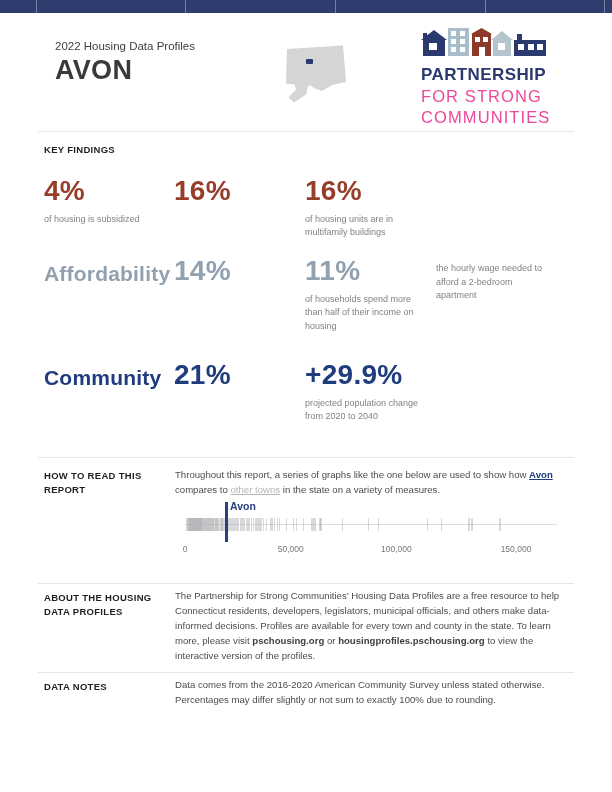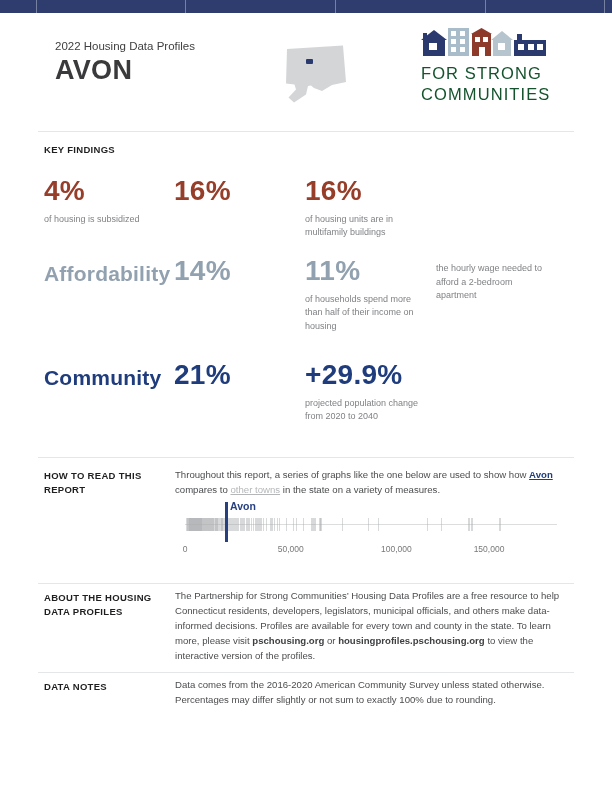--- a/index.html
+++ b/index.html
@@ -8,21 +8,21 @@
     font-family:"Liberation Sans", sans-serif;color:#232323;overflow:hidden;
   }
   .topbar{position:absolute;left:0;top:0;width:612px;height:13px;background:#2e3c6e;}
   .topbar .seg-divider{position:absolute;top:0;width:1px;height:13px;background:rgba(255,255,255,0.35);}
   .header-title{position:absolute;left:55px;top:40px;}
   .header-title .small{font-size:11.5px;color:#404042;}
   .header-title .town{font-size:27px;font-weight:700;color:#3a3a3c;margin-top:3px;letter-spacing:0.3px;}
   .ct-map{position:absolute;left:281px;top:44px;}
   .logo{position:absolute;left:421px;top:26px;width:128px;}
   .logo .l1{font-size:17px;font-weight:700;color:#2b3a6e;letter-spacing:0.4px;margin-top:3px;}
-  .logo .l2,.logo .l3{font-size:16.5px;font-weight:400;color:#14532d;letter-spacing:1.1px;margin-top:2px;}
+  .logo .l2,.logo .l3{font-size:16.5px;font-weight:400;color:#ec4899;letter-spacing:1.1px;margin-top:2px;}
   .rule{position:absolute;left:38px;width:536px;height:1px;background:#e5e6e7;}
   .sec-head{position:absolute;left:44px;font-size:9.5px;font-weight:700;color:#1f1f21;letter-spacing:0.3px;line-height:1.45;width:122px;}
   .kf-row{position:absolute;left:44px;width:531px;display:grid;grid-template-columns:130px 131px 131px 139px;}
   .kf-label{font-size:21px;font-weight:700;margin-top:6px;letter-spacing:0.2px;}
   .stat .val{font-size:28px;font-weight:700;letter-spacing:0.3px;line-height:1.1;}
   .stat .desc{font-size:9px;color:#808285;line-height:1.5;margin-top:6px;width:114px;}
   .para{position:absolute;left:175px;width:402px;font-size:9.6px;color:#4c4d4f;line-height:1.56;}
   .para b{color:#3f4042;}
   .avon-link{color:#1f3c7d;font-weight:700;text-decoration:underline;cursor:pointer;}
   .other-link{color:#b4b6b8;text-decoration:underline;cursor:pointer;}
@@ -74,20 +74,21 @@
     <rect x="58" y="21" width="6" height="9" fill="#ffffff"></rect>
     <polygon points="70,14 81,5 92,14" fill="#b6c4ce"></polygon>
     <rect x="72" y="14" width="18" height="16" fill="#b6c4ce"></rect>
     <rect x="77" y="17" width="7" height="7" fill="#ffffff"></rect>
     <rect x="96" y="8" width="5" height="6" fill="#2b3a6e"></rect>
     <rect x="93" y="14" width="32" height="16" fill="#2b3a6e"></rect>
     <rect x="97" y="18" width="6" height="6" fill="#ffffff"></rect>
       <rect x="107" y="18" width="6" height="6" fill="#ffffff"></rect>
       <rect x="116" y="18" width="6" height="6" fill="#ffffff"></rect>
   </svg>
+  <div class="l1">PARTNERSHIP</div>
   <div class="l2">FOR STRONG</div>
   <div class="l3">COMMUNITIES</div>
 </div>
 
 <div class="rule" style="top:131px"></div>
 
 <div class="sec-head" style="top:143px;width:200px">KEY FINDINGS</div>
 
 <div class="kf-row" style="top: 176px; color: rgb(150, 62, 42);">
   <div class="stat">
@@ -252,21 +253,21 @@
       <div class="tick" style="left: 255.75px;"></div>
       <div class="tick" style="left: 283.227px;"></div>
       <div class="tick" style="left: 286.398px;"></div>
       <div class="tick" style="left: 314.298px;"></div>
     </div>
   <div class="marker" style="left: 39.9477px;"></div>
   <div class="marker-label" style="left: 44.9477px;">Avon</div>
   <span class="xlab" style="left: 0px;">0</span>
   <span class="xlab" style="left: 105.682px;">50,000</span>
   <span class="xlab" style="left: 211.364px;">100,000</span>
-  <span class="xlab" style="left: 304px;">150,000</span>
+  <span class="xlab" style="left: 331px;">150,000</span>
 </div>
 
 <div class="rule" style="top:583px"></div>
 
 <div class="sec-head" style="top:591px">ABOUT THE HOUSING DATA PROFILES</div>
 <div class="para" style="top:589px">
   <span>The Partnership for Strong Communities’ Housing Data Profiles are a free resource to help Connecticut residents, developers, legislators, municipal officials, and others make data-informed decisions. Profiles are available for every town and county in the state. To learn more, please visit </span><b>pschousing.org</b><span> or </span><b>housingprofiles.pschousing.org</b><span> to view the interactive version of the profiles.</span>
 </div>
 
 <div class="rule" style="top:672px"></div>

